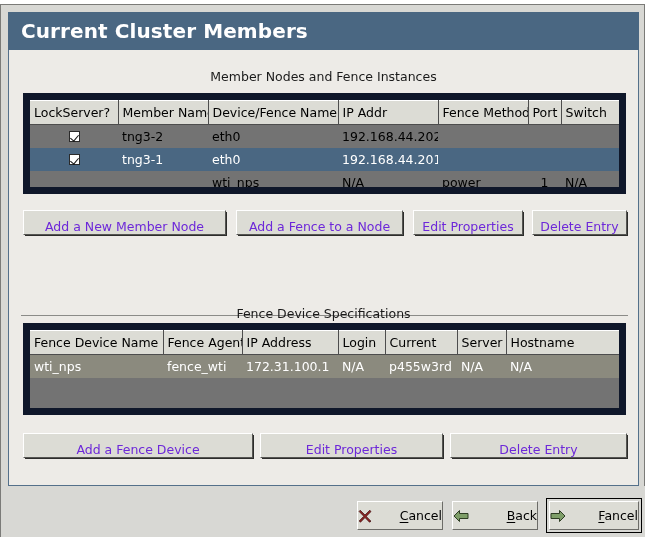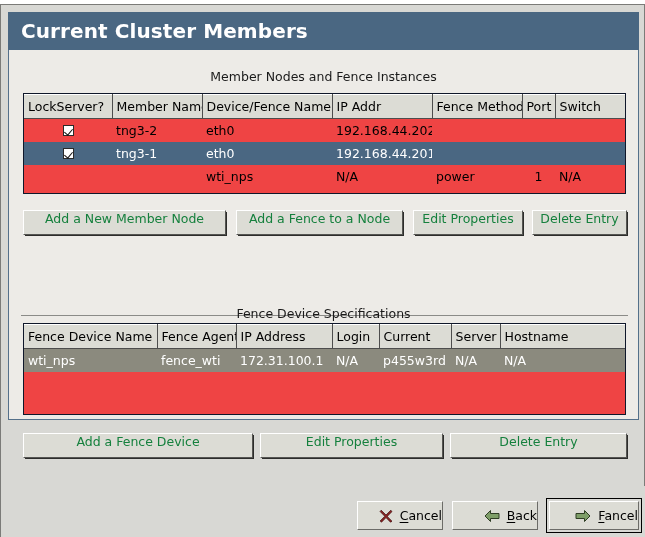--- a/index.html
+++ b/index.html
@@ -47,21 +47,21 @@
     letter-spacing: 0.1px;
     white-space: nowrap;
   }
 
   
   #content-panel {
     position: absolute;
     left: 7px;
     top: 45px;
     width: 631px;
-    height: 370px;
+    height: 436px;
     background: #edebe7;
     box-sizing: border-box;
     border: 1px solid #54708a;
     border-top: none;
   }
 
   
   #navbar {
     position: absolute;
     left: 1px;
@@ -77,22 +77,22 @@
     width: 100%;
     text-align: center;
     font-size: 12.5px;
     color: #1a1a1a;
   }
 
   
   .table-frame {
     position: absolute;
     box-sizing: border-box;
-    border: 1px solid #0f172a;
-    background: #ef4444;
+    border: 7px solid #0f172a;
+    background: #737373;
     overflow: hidden;
   }
   table.grid {
     border-collapse: collapse;
     width: 100%;
     table-layout: fixed;
     font-size: 12.5px;
   }
   table.grid th {
     background: #dcdcd5;
@@ -160,23 +160,23 @@
   
   .btn {
     position: absolute;
     box-sizing: border-box;
     background: #dcdcd5;
     border-top: 1px solid #ffffff;
     border-left: 1px solid #ffffff;
     border-right: 1px solid #555552;
     border-bottom: 1px solid #555552;
     font-size: 12.5px;
-    color: #15803d;
+    color: #6d28d9;
     display: flex;
-    align-items: flex-start;
+    align-items: flex-end;
     justify-content: center;
     cursor: default;
     white-space: nowrap;
     font-family: "DejaVu Sans", "Liberation Sans", sans-serif;
     padding: 0;
   }
   .btn .shadow-r {
     position: absolute;
     right: -2px;
     top: 1px;
@@ -198,21 +198,21 @@
     position: absolute;
     box-sizing: border-box;
     background: #dcdcd5;
     border-top: 1px solid #ffffff;
     border-left: 1px solid #ffffff;
     border-right: 1px solid #6c6c68;
     border-bottom: 1px solid #6c6c68;
     font-size: 12.5px;
     display: flex;
     align-items: center;
-    justify-content: flex-end;
+    justify-content: space-between;
     gap: 7px;
     cursor: default;
     white-space: nowrap;
   }
   .navbtn.focused {
     outline: 1px solid #000000;
     outline-offset: 2px;
   }
   .navbtn .lbl u { text-underline-offset: 2px; }
   .icon-svg { display: block; }

